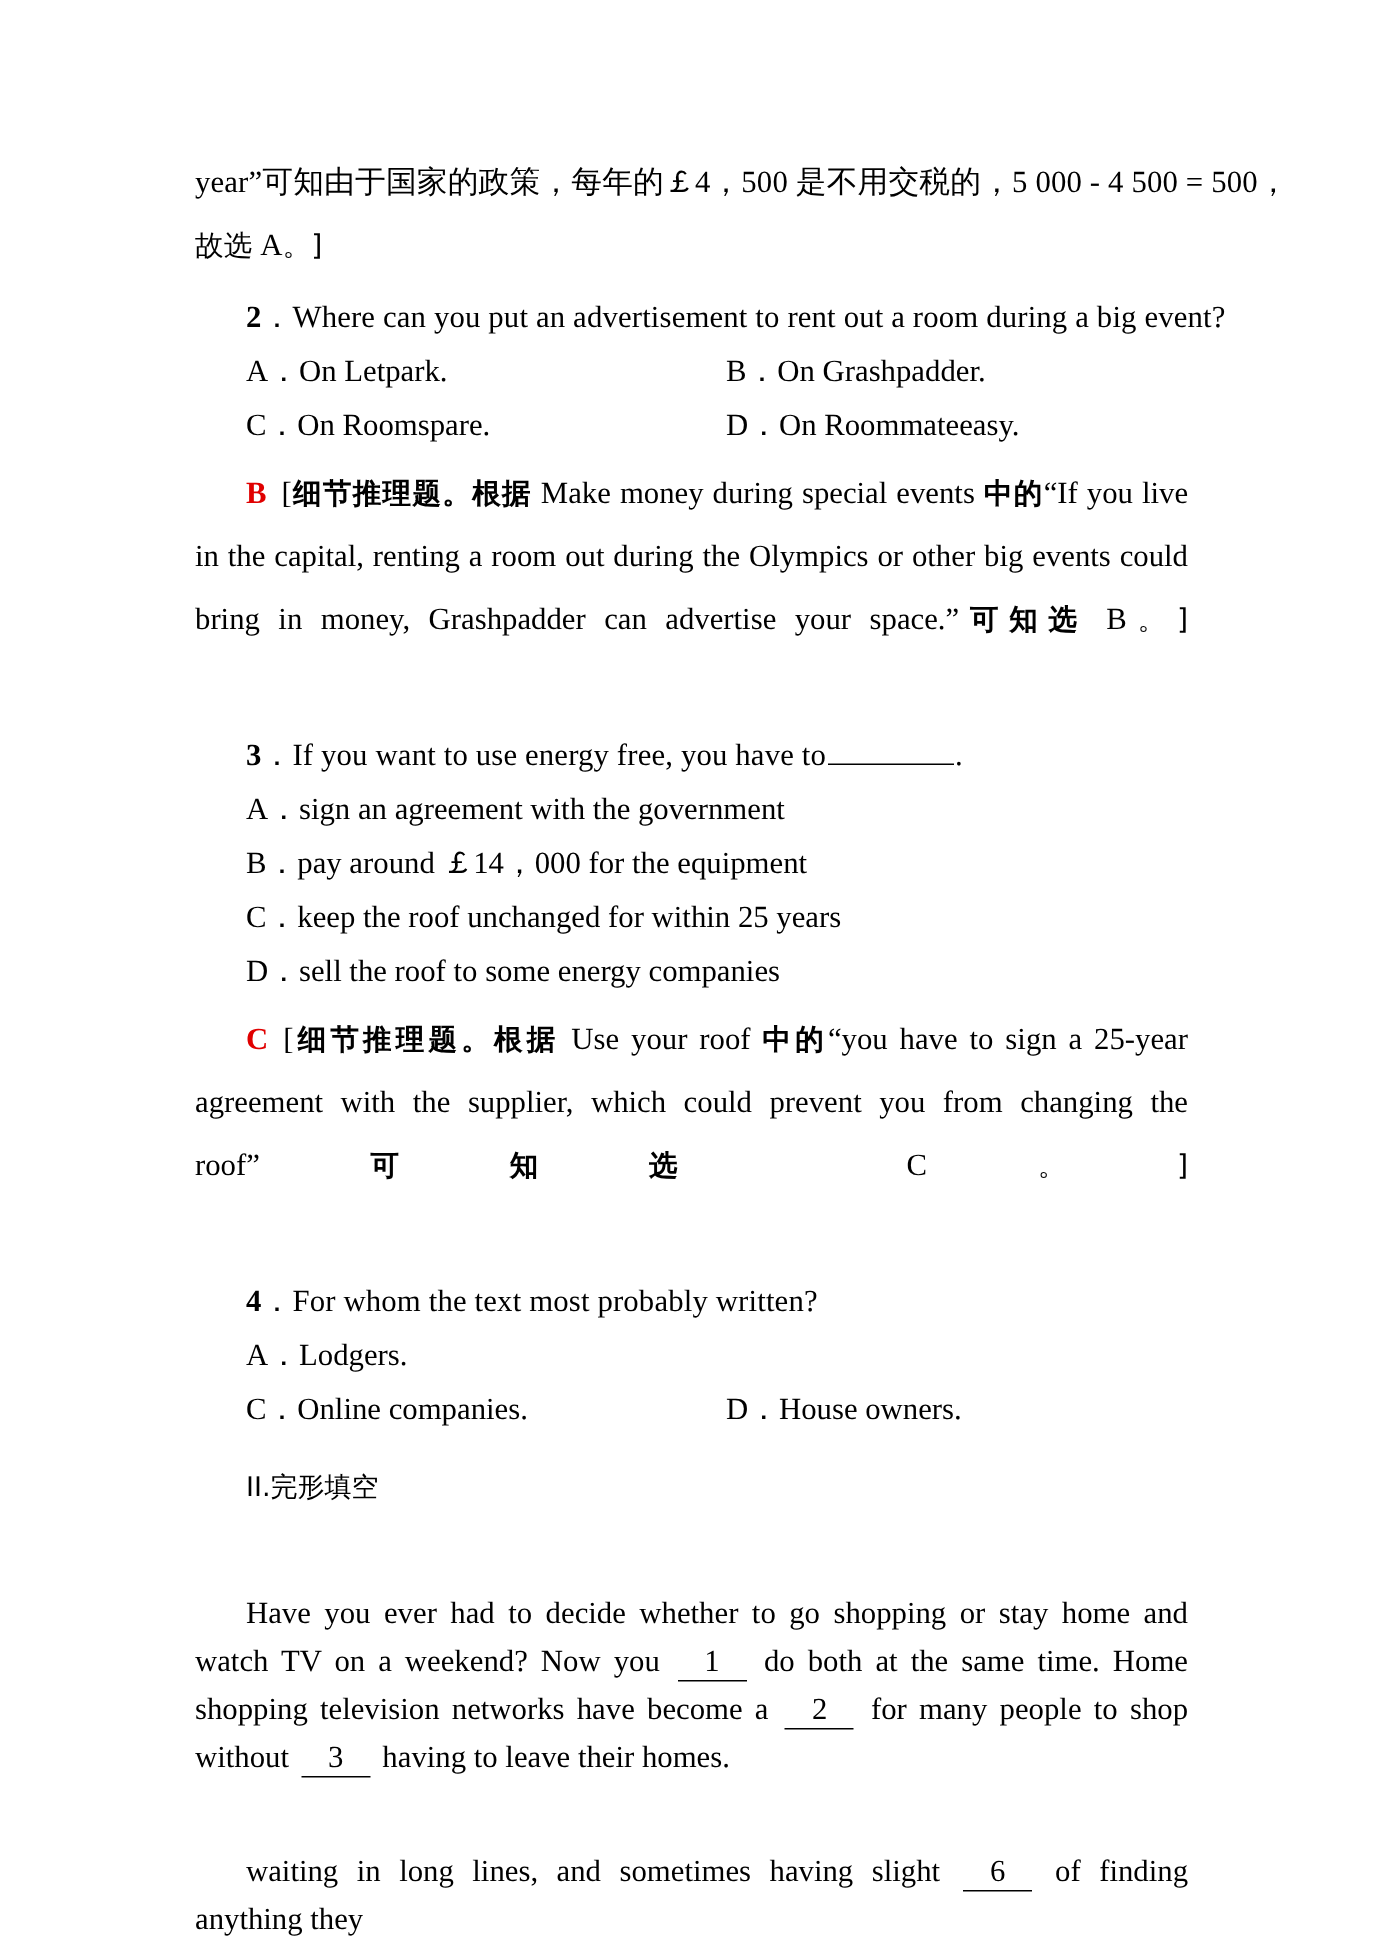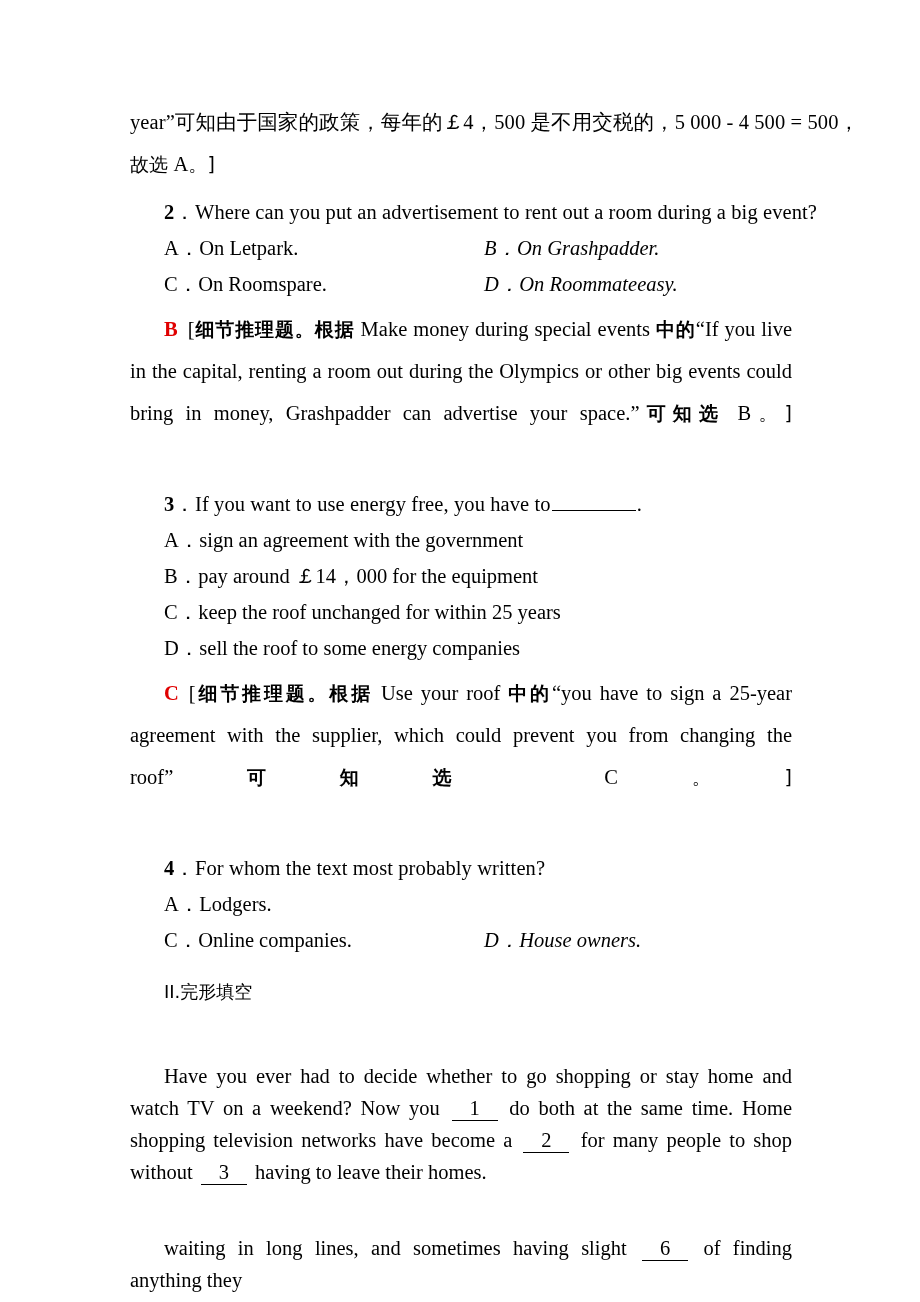--- a/index.html
+++ b/index.html
@@ -81,21 +81,21 @@
   }
 
   
   .opt-row {
     display: flex;
     font-size: 20.5px;
     line-height: 36px;
     padding-left: 34px;
   }
   .opt-col-a { width: 320px; flex: 0 0 320px; }
-  .opt-col-b { flex: 1 1 auto; font-style: italic; }
+  .opt-col-b { flex: 1 1 auto; }
 
   .opt-single {
     font-size: 20.5px;
     line-height: 36px;
     padding-left: 34px;
   }
 
   .opt-label {
     display: inline-block;
     min-width: 26px;

